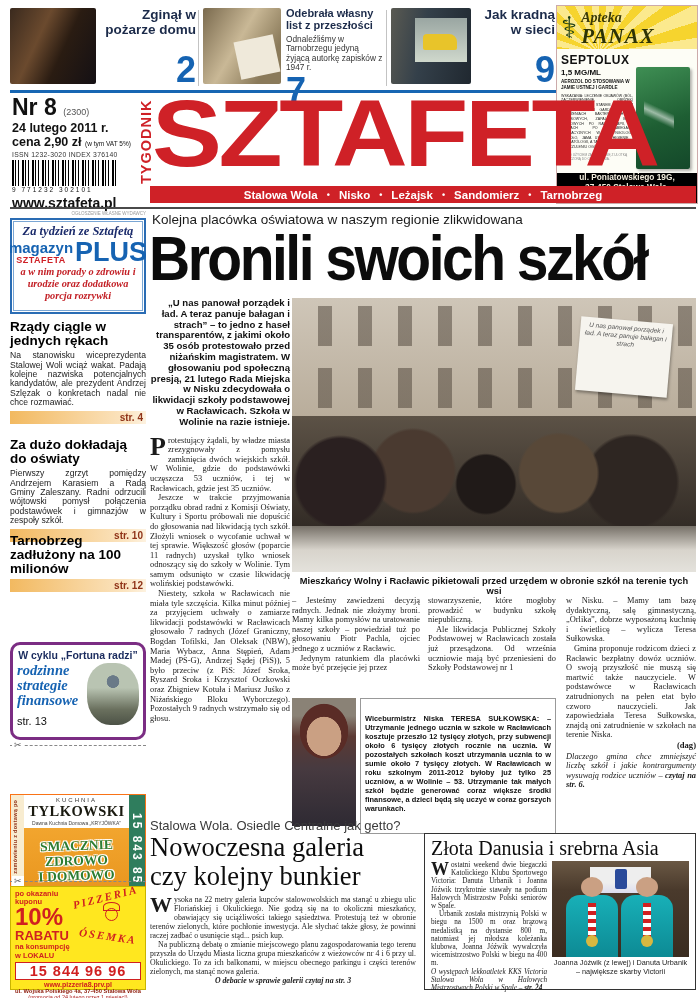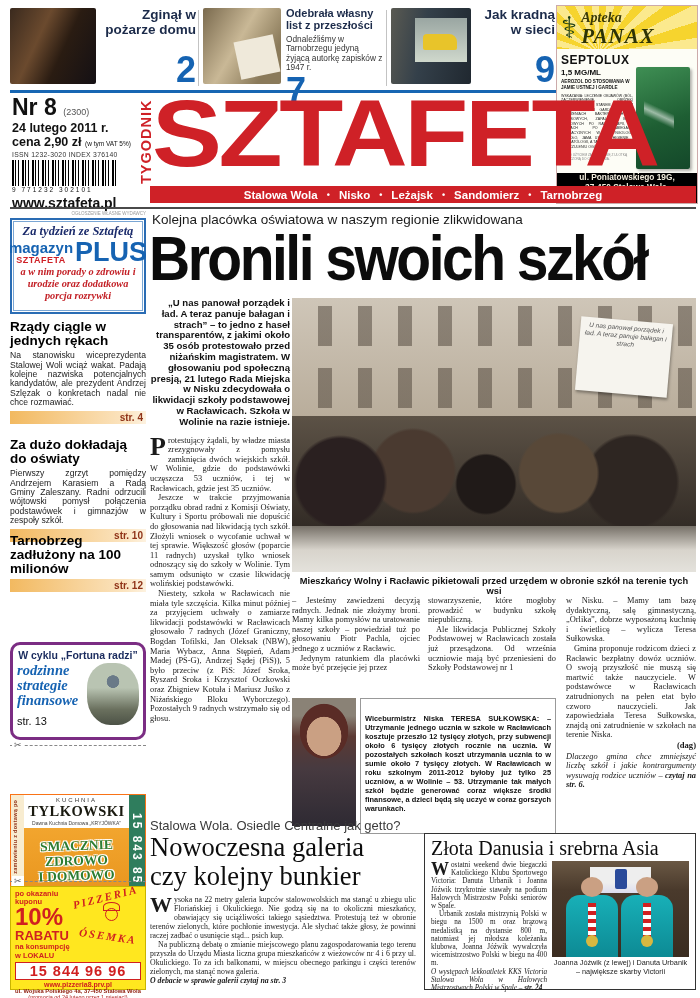--- a/index.html
+++ b/index.html
@@ -161,21 +161,21 @@
      background:radial-gradient(ellipse 46% 26% at 50% 30%,#caa083 58%,transparent 60%),
      radial-gradient(ellipse 60% 34% at 50% 26%,#5a2c26 62%,transparent 64%),
      linear-gradient(#8a8276 14%,#5c3a34 30%,#473a40 55%,#2e2a33 100%);}
   #sulk-cap{flex:1;border:1px solid #999;padding:15px 4px;font-size:7.4px;line-height:9px;text-align:justify;color:#111;font-weight:bold;}
   #sulk-cap b{display:inline;}
   
   #gal-kick{left:150px;top:818px;font-size:13px;color:#3a3a3a;text-align:center;}
   #gal-head{left:150px;top:833px;font-size:26.5px;line-height:29px;color:#0d0d0d;font-family:"Liberation Serif",serif;}
   #gal-body{left:150px;top:895px;width:266px;font-size:7.8px;line-height:9px;}
   #gal-body .dropcap{font-size:22px;line-height:19px;}
-  .gal-note{text-align:left;font-weight:bold;font-style:italic;}
+  .gal-note{text-align:center;font-weight:bold;font-style:italic;}
   
   #sport{left:424px;top:833px;width:272px;height:157px;border:1.5px solid #333;box-sizing:border-box;padding:4px 6px;}
   #sport-head{font-family:"Liberation Serif",serif;font-size:20px;color:#0d0d0d;line-height:1.05;}
   .sport-row{display:flex;gap:5px;margin-top:2px;}
   #sport-text{width:116px;font-size:7.2px;line-height:8.2px;}
   #sport-text .dropcap{font-size:18px;line-height:16px;}
   .sport-note{font-style:italic;}
   #sport-photoblock{flex:1;}
   #sport-photo{width:100%;height:96px;background:linear-gradient(#6a5844 0%,#4a3a2c 30%,#3a2c20 100%);position:relative;overflow:hidden;}
   .sp-banner{position:absolute;left:28%;top:6px;width:44%;height:26px;background:#e8e8ee;

